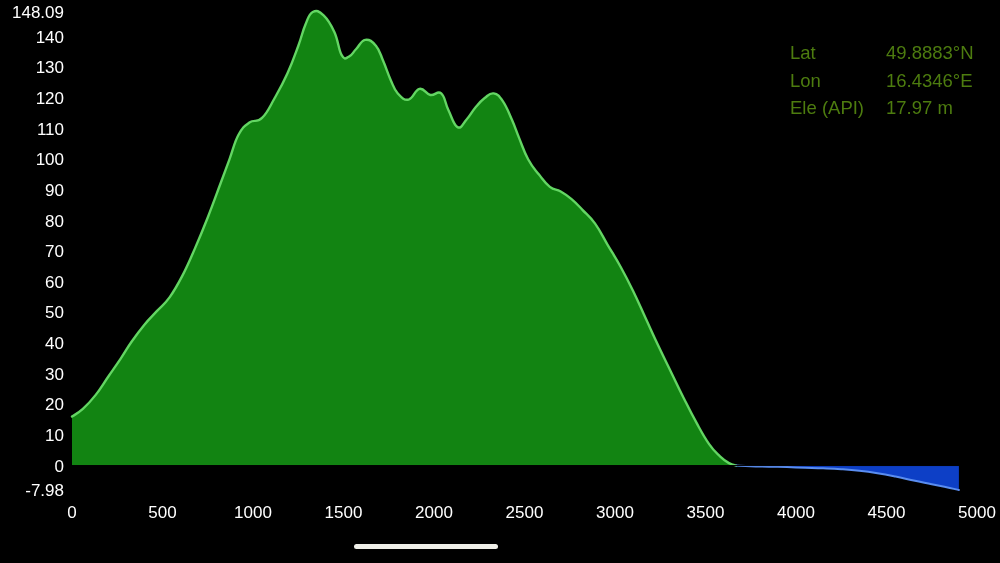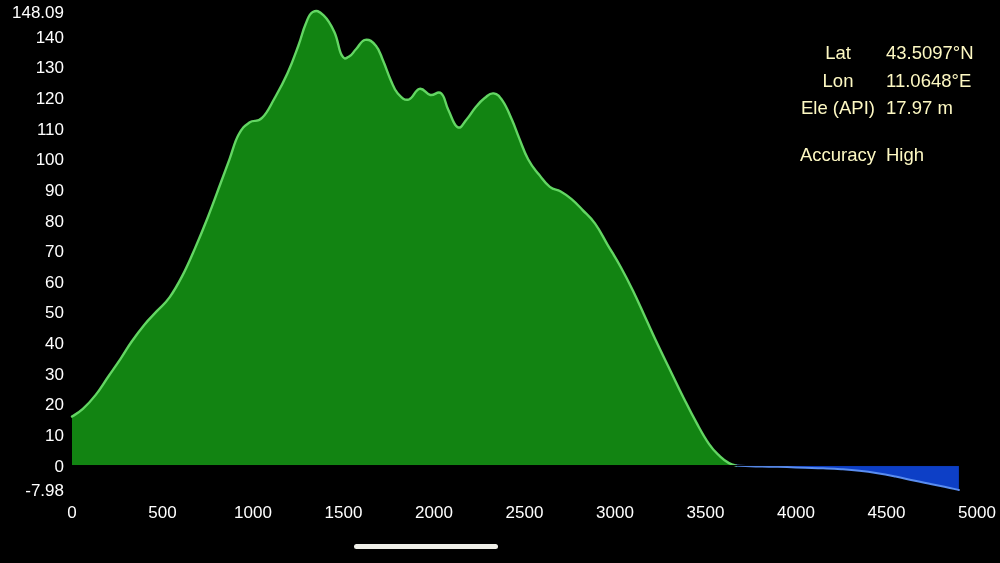--- a/index.html
+++ b/index.html
@@ -6,21 +6,20 @@
   html, body {
     width:1000px; height:563px;
     background:#000;
     overflow:hidden;
     font-family:"Liberation Sans", sans-serif;
   }
   #app {
     position:relative;
     width:852px; height:563px;
     background:#000000;
-    text-align:center;
   }
   
   #chart-area {
     position:absolute;
     left:0; top:0;
     width:1000px; height:520px;
   }
   #chart-svg { display:block; width:1000px; height:520px; }
 
   .ytick, .xtick {
@@ -29,21 +28,21 @@
     font-size:17px;
   }
   .ytick { text-anchor:end; }
   .xtick { text-anchor:middle; }
 
   
   #info-panel {
     position:absolute;
     left:790px; top:44px;
     width:205px;
-    color:#fef9c3;
+    color:#4d7c0f;
     font-size:18.5px;
     line-height:1;
   }
   .info-row {
     display:flex;
     align-items:baseline;
     margin-bottom:9px;
   }
   .info-label { width:96px; flex:0 0 96px; white-space:nowrap; }
   .info-value { white-space:nowrap; }
@@ -105,32 +104,28 @@
           <text x="796" y="518" class="xtick">4000</text>
           <text x="886.5" y="518" class="xtick">4500</text>
           <text x="977" y="518" class="xtick">5000</text>
         </g>
     </svg>
   </div>
 
   <div id="info-panel">
     <div class="info-row">
       <span class="info-label">Lat</span>
-      <span class="info-value">43.5097°N</span>
+      <span class="info-value">49.8883°N</span>
     </div>
     <div class="info-row">
       <span class="info-label">Lon</span>
-      <span class="info-value">11.0648°E</span>
+      <span class="info-value">16.4346°E</span>
     </div>
     <div class="info-row">
       <span class="info-label">Ele (API)</span>
       <span class="info-value">17.97 m</span>
     </div>
     <div class="info-gap"></div>
-    <div class="info-row">
-      <span class="info-label">Accuracy</span>
-      <span class="info-value">High</span>
-    </div>
   </div>
 
   <div id="home-indicator"></div>
 
 </div>
 
 </body></html>

